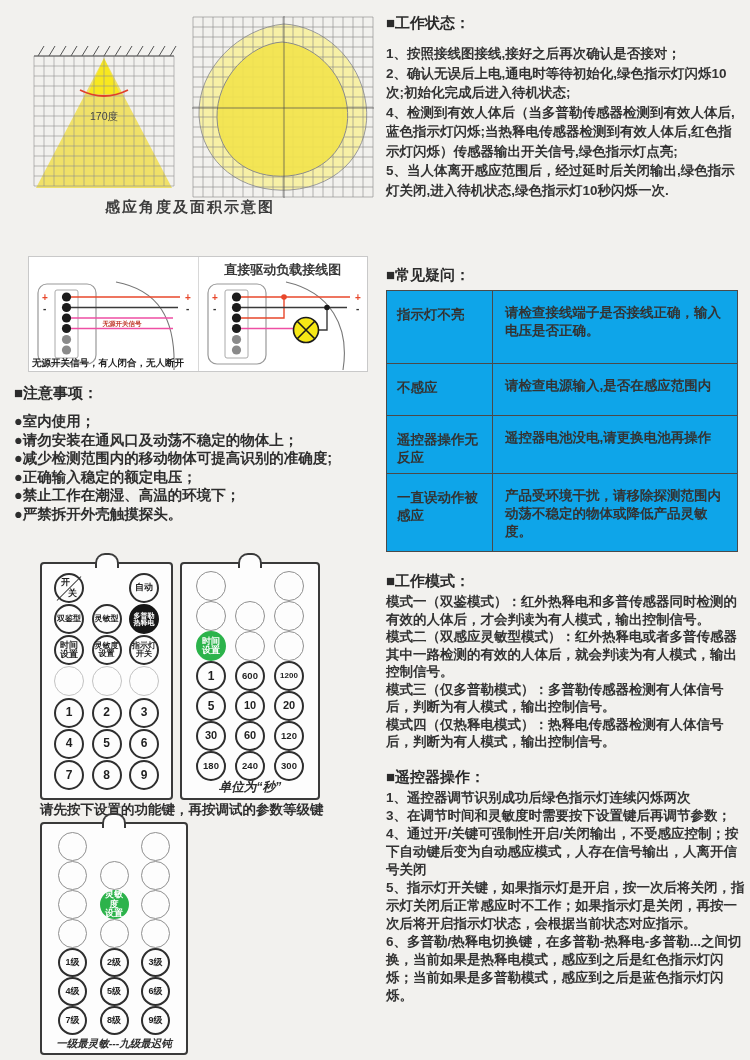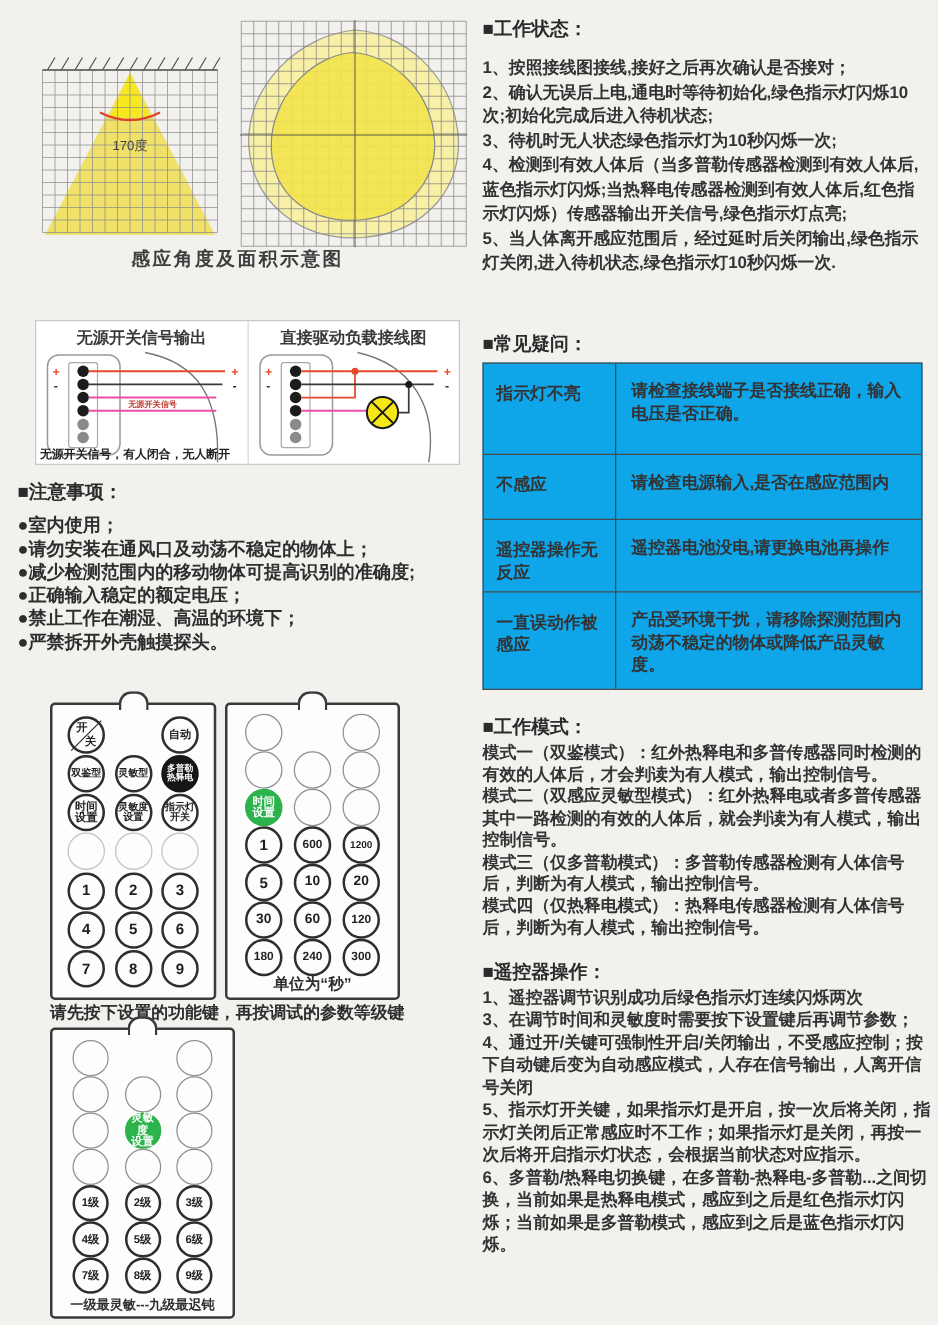--- a/index.html
+++ b/index.html
@@ -32,21 +32,21 @@
   .r-btn.faded{border:1.6px solid #c3c3c3;}
   .r-btn.dark{background:#161616;border-color:#161616;color:#fff;}
   .r-btn.dark span{font-size:7px;}
   .r-btn.green{background:#2cb34b;border-color:#2cb34b;color:#fff;}
   .r-btn.green span{font-size:9px;}
   .f12 span{font-size:12px;} .f11 span{font-size:11px;} .f9 span{font-size:9.5px;} .f8 span{font-size:8px;}
   .f9c span{font-size:9px;} .f8c span{font-size:8px;}
   .r-btn.split .tl{position:absolute;top:3px;left:5px;font-size:9px;}
   .r-btn.split .br{position:absolute;bottom:3px;right:5px;font-size:9px;}
   .r-btn.split .slash{position:absolute;left:-4px;top:13px;width:34px;height:0;border-top:1.6px solid #2e2e2e;transform:rotate(-45deg);}
-  .r-caption{position:absolute;bottom:2px;left:0;width:100%;text-align:center;font-weight:700;color:#2e2e2e;}
+  .r-caption{position:absolute;bottom:2px;left:0;width:100%;text-align:center;font-weight:700;color:#2e2e2e;font-style:italic;}
   .remoteB .r-caption{font-size:12.5px;}
   .remoteC .r-caption{font-size:10.5px;}
   .hint{left:40px;top:801px;width:345px;font-size:13.5px;font-weight:700;color:#2e2e2e;white-space:nowrap;}
   
   .ws-h{left:386px;top:14px;}
   .ws-list{left:386px;top:44px;width:358px;}
   .para{font-size:13.5px;line-height:19.5px;font-weight:600;color:#333;}
   .faq-h{left:386px;top:266px;text-align:center;}
   .faq{left:386px;top:290px;width:352px;display:grid;grid-template-columns:106px 1fr;border:1.4px solid #4a4a4a;background:#0ea5e9;box-sizing:border-box;}
   .faq>div{box-sizing:border-box;font-size:13.5px;line-height:18px;font-weight:600;color:#333;}
@@ -83,21 +83,20 @@
     <path d="M92 8 C130 10 168 42 174 88 C180 132 150 170 98 174 C50 177 10 148 7 100 C5 52 48 12 92 8 Z" fill="#f7f0a6" stroke="#9a9a9a" stroke-width="1"></path>
     <path stroke="#848484" stroke-width="0.6" fill="none" d="M1 1V181M11 1V181M21 1V181M31 1V181M41 1V181M51 1V181M61 1V181M71 1V181M81 1V181M91 1V181M101 1V181M111 1V181M121 1V181M131 1V181M141 1V181M151 1V181M161 1V181M171 1V181M181 1V181M1 1H181M1 11H181M1 21H181M1 31H181M1 41H181M1 51H181M1 61H181M1 71H181M1 81H181M1 91H181M1 101H181M1 111H181M1 121H181M1 131H181M1 141H181M1 151H181M1 161H181M1 171H181M1 181H181"></path>
     <path d="M90 26 C120 28 150 54 155 90 C160 124 138 156 96 160 C56 163 26 140 25 102 C24 62 58 28 90 26 Z" fill="#f2e44e" fill-opacity="0.92" stroke="#8a8a8a" stroke-width="1"></path>
     <path d="M0 92 H182 M92 0 V182" stroke="#4a4a4a" stroke-width="0.7" fill="none"></path>
   </svg>
 
   <div class="abs sense-caption">感应角度及面积示意图</div>
 
   <div class="abs wirebox">
     <div class="wire-half">
-      <div class="wire-title">无源开关信号输出</div>
       <svg class="wire-svg" width="166" height="92" viewBox="0 0 166 92">
         <path d="M86 4 C128 12 146 40 144 92" stroke="#777" stroke-width="1.1" fill="none"></path>
         <rect x="8" y="6" width="58" height="80" rx="9" fill="#fff" stroke="#999" stroke-width="1.2"></rect>
         <rect x="25" y="12" width="23" height="68" rx="2" fill="#fff" stroke="#aaa" stroke-width="1"></rect>
         <circle cx="36.5" cy="19" r="4.6" fill="#1c1c1c"></circle>
         <circle cx="36.5" cy="29.5" r="4.6" fill="#1c1c1c"></circle>
         <circle cx="36.5" cy="40" r="4.6" fill="#1c1c1c"></circle>
         <circle cx="36.5" cy="50.5" r="4.6" fill="#1c1c1c"></circle>
         <circle cx="36.5" cy="61.5" r="4.6" fill="#8a8a8a"></circle>
         <circle cx="36.5" cy="72" r="4.6" fill="#8a8a8a"></circle>
@@ -357,21 +356,20 @@
         <div class="r-btn label f9c">
           <span>9级</span>
         </div>
       </div>
     </div>
 
   <div class="abs h ws-h">■工作状态：</div>
   <div class="abs ws-list">
       <div class="para">1、按照接线图接线,接好之后再次确认是否接对；</div>
       <div class="para">2、确认无误后上电,通电时等待初始化,绿色指示灯闪烁10次;初始化完成后进入待机状态;</div>
-      <div class="para">3、待机时无人状态绿色指示灯为10秒闪烁一次;</div>
       <div class="para">4、检测到有效人体后（当多普勒传感器检测到有效人体后,蓝色指示灯闪烁;当热释电传感器检测到有效人体后,红色指示灯闪烁）传感器输出开关信号,绿色指示灯点亮;</div>
       <div class="para">5、当人体离开感应范围后，经过延时后关闭输出,绿色指示灯关闭,进入待机状态,绿色指示灯10秒闪烁一次.</div>
     </div>
 
   <div class="abs h faq-h">■常见疑问：</div>
   <div class="abs faq">
       <div>指示灯不亮</div>
       <div>请检查接线端子是否接线正确，输入电压是否正确。</div>
       <div>不感应</div>
       <div>请检查电源输入,是否在感应范围内</div>

